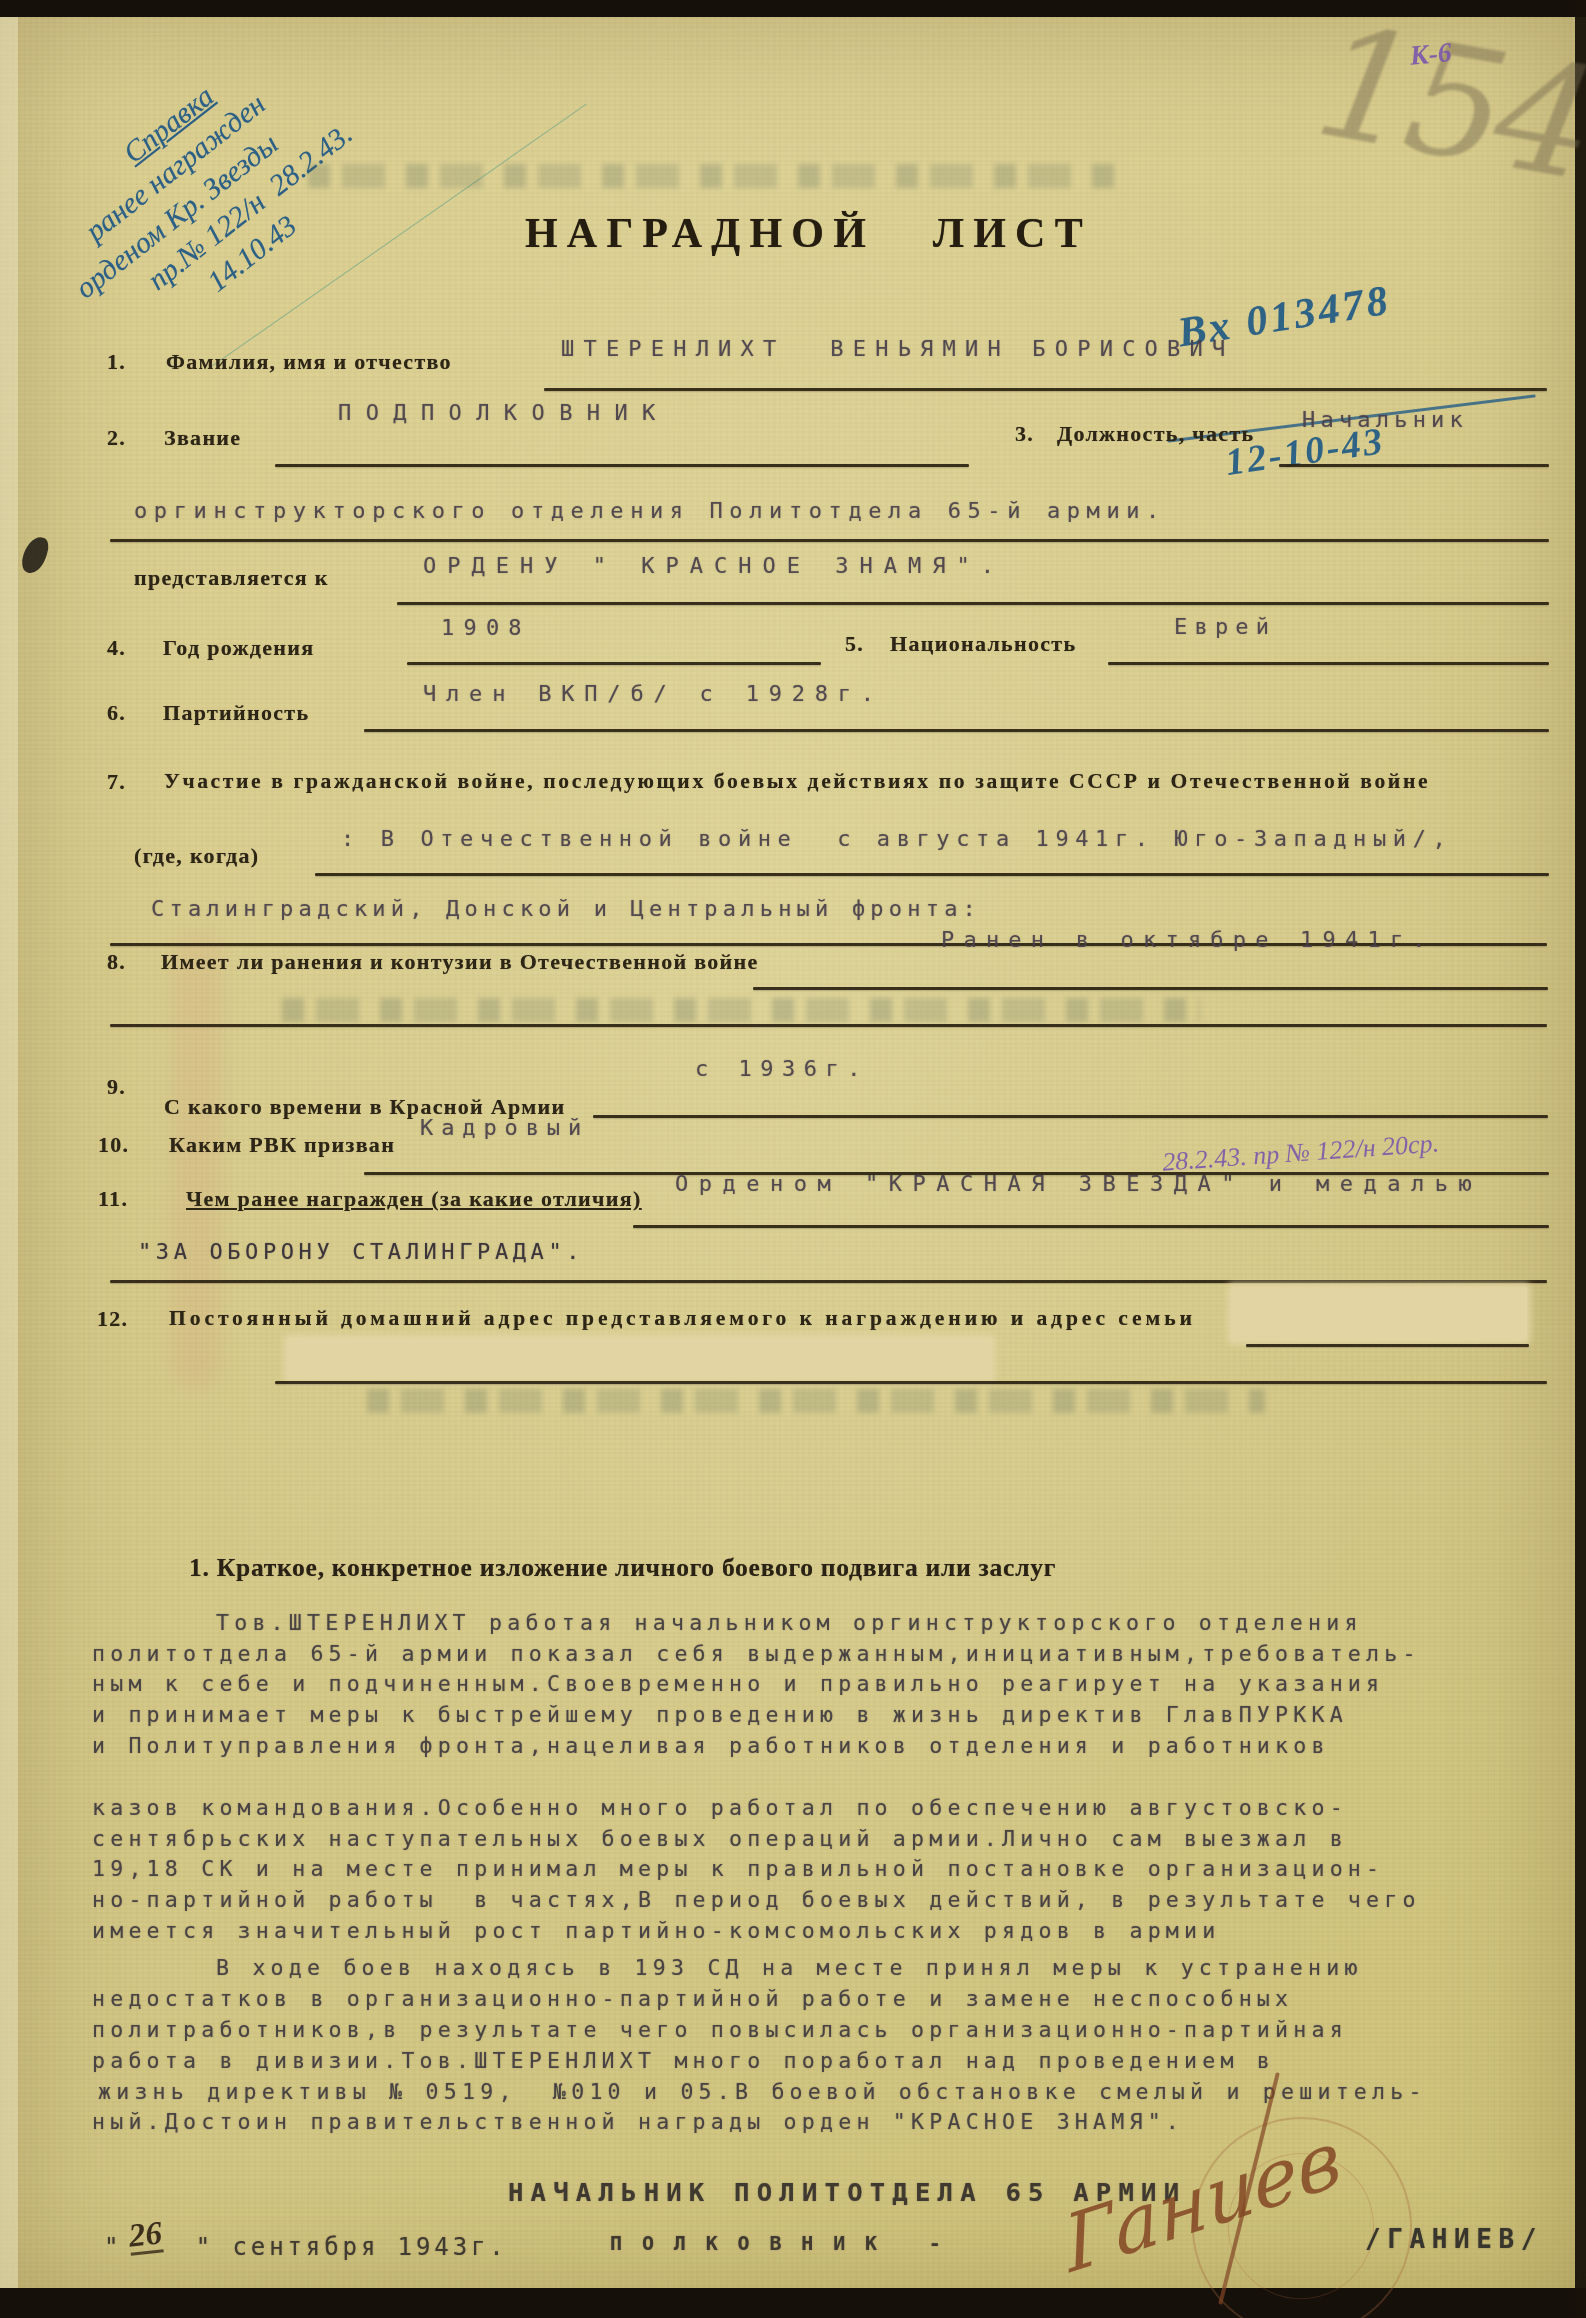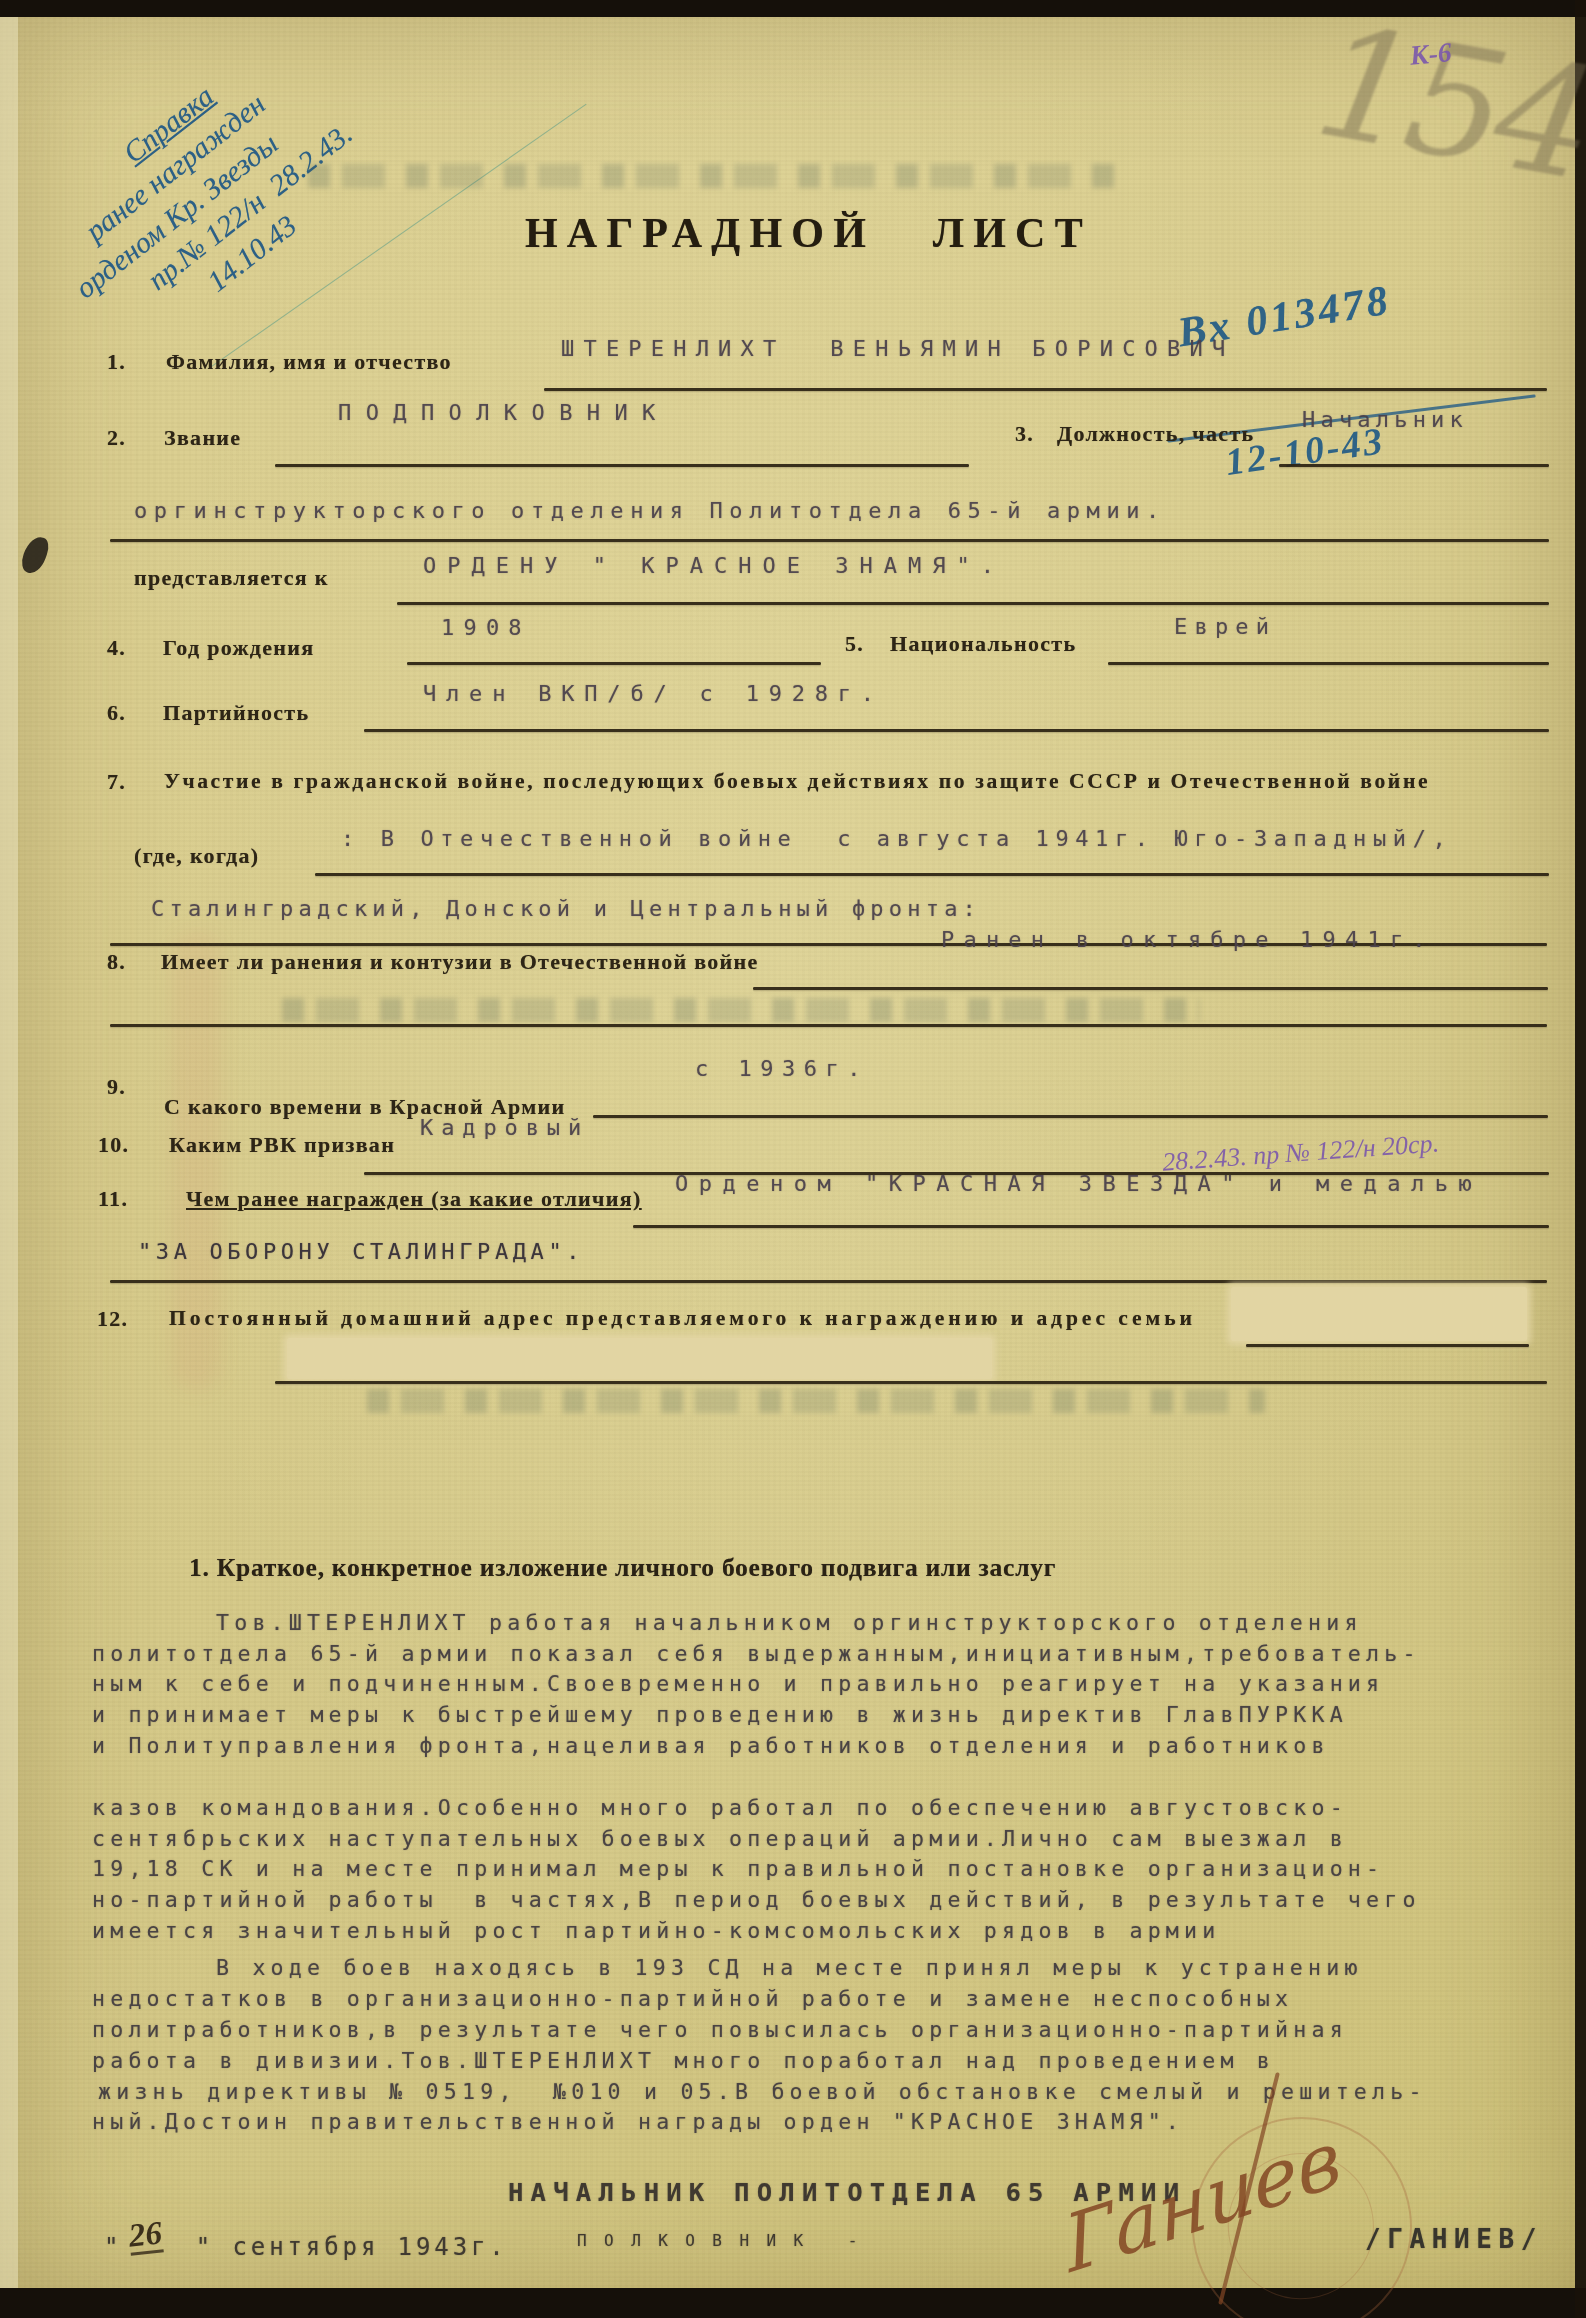--- a/index.html
+++ b/index.html
@@ -165,21 +165,21 @@
   <div class="body-line" style="left:216px;top:1955px;">В ходе боев находясь в 193 СД на месте принял меры к устранению</div>
   <div class="body-line" style="left:92px;top:2017px;">политработников,в результате чего повысилась организационно-партийная</div>
   <div class="body-line" style="left:92px;top:1986px;">недостатков в организационно-партийной работе и замене неспособных</div>
   <div class="body-line" style="left:92px;top:2048px;">работа в дивизии.Тов.ШТЕРЕНЛИХТ много поработал над проведением в</div>
   <div class="body-line" style="left:92px;top:2079px;margin-left:6px;">жизнь директивы № 0519,  №010 и 05.В боевой обстановке смелый и решитель-</div>
   <div class="body-line" style="left:92px;top:2109px;">ный.Достоин правительственной награды орден "КРАСНОЕ ЗНАМЯ".</div>
 
   <div class="mono" style="left:508px;top:2177px;font-weight:700;font-size:25.6px;letter-spacing:7.2px;color:rgba(55,50,44,.9);text-shadow:0 0 1.3px rgba(55,50,44,.5);">НАЧАЛЬНИК ПОЛИТОТДЕЛА 65 АРМИИ</div>
   <div class="mono" style="left:104px;top:2233px;font-size:24px;letter-spacing:3.9px;color:rgba(58,52,46,.92);text-shadow:0 0 1.3px rgba(58,52,46,.5);">"    " сентября 1943г.</div>
   <div class="hand-day">26</div>
-  <div class="mono" style="left:577px;top:2231px;font-size:16px;letter-spacing:3.9px;font-weight:400;color:rgba(55,50,44,.9);text-shadow:0 0 1.3px rgba(55,50,44,.5);">П О Л К О В Н И К   -</div>
+  <div class="mono" style="left:610px;top:2231px;font-size:20px;letter-spacing:3.9px;font-weight:700;color:rgba(55,50,44,.9);text-shadow:0 0 1.3px rgba(55,50,44,.5);">П О Л К О В Н И К   -</div>
   <div class="stamp">
       <div class="stamp-inner"></div>
     </div>
   <div class="sig-stroke"></div>
   <div class="sig-script">Ганиев</div>
   <div class="mono" style="left:1365px;top:2224px;font-size:26px;font-weight:700;letter-spacing:6.6px;color:rgba(52,49,43,.95);text-shadow:0 0 1.3px rgba(52,49,43,.5);">/ГАНИЕВ/</div>
 
 </div>
 
 

